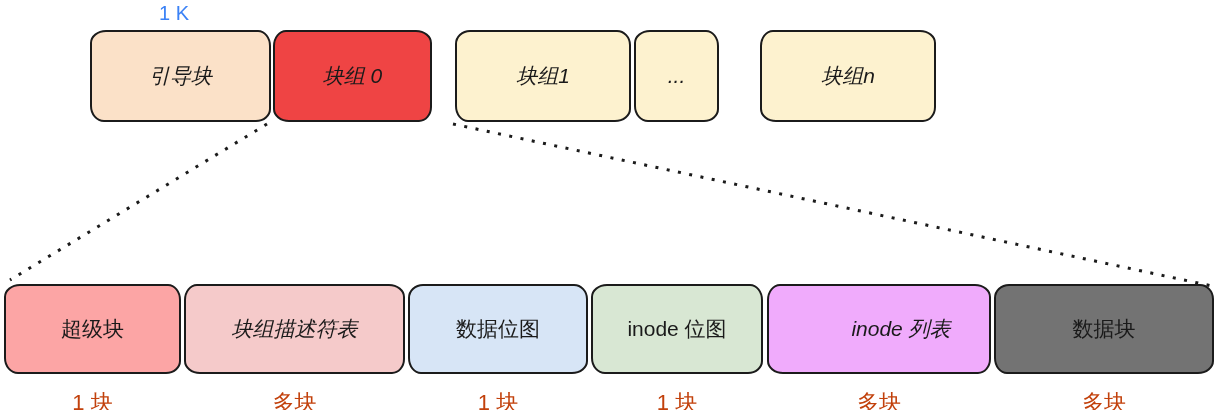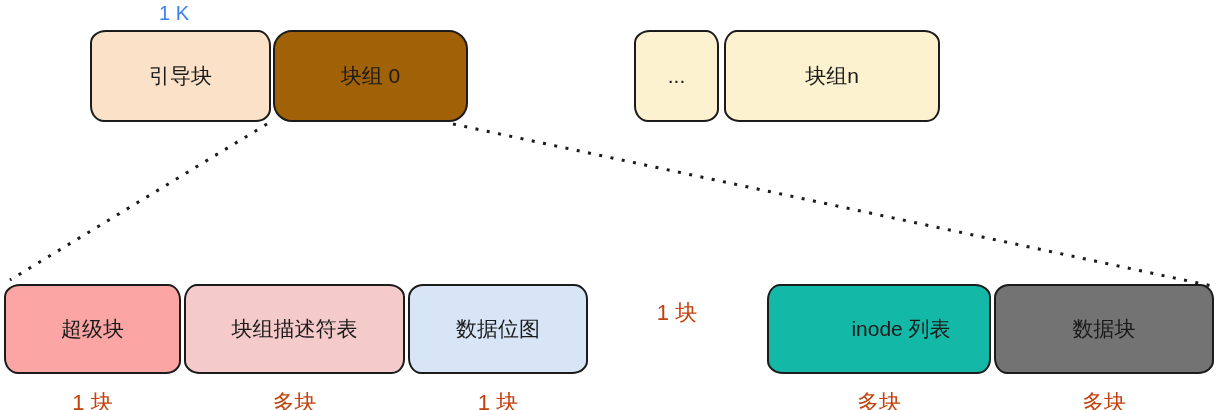--- a/index.html
+++ b/index.html
@@ -34,36 +34,36 @@
     align-items: center;
     justify-content: center;
     font-size: 21px;
     color: #1a1a1a;
     white-space: nowrap;
   }
   
   .block.r1 { border-radius: 16px 13px 15px 14px / 13px 16px 13px 16px; }
   .block.r2 { border-radius: 13px 16px 13px 16px / 16px 13px 15px 13px; }
   .block.r3 { border-radius: 15px 14px 16px 13px / 14px 15px 13px 16px; }
-  .top-block { top: 30px; height: 92px; }
+  .top-block { top: 30px; height: 92px; font-style: italic; }
   .bottom-group { position: absolute; top: 284px; }
   .bottom-block {
     position: relative;
     box-sizing: border-box;
     height: 90px;
     width: 100%;
     border: 2.4px solid #1b1b1b;
     display: flex;
     align-items: center;
     justify-content: center;
     font-size: 21px;
     white-space: nowrap;
   }
   .bottom-block.r1 { border-radius: 16px 13px 15px 14px / 13px 16px 13px 16px; }
-  .bottom-block.r2 { border-radius: 13px 16px 13px 16px / 16px 13px 15px 13px; }
+  .bottom-block.r2 { border-radius: 13px 16px 13px 16px / 16px 13px 15px 13px; font-style: italic; }
   .bottom-block.r3 { border-radius: 15px 14px 16px 13px / 14px 15px 13px 16px; }
   .count-label {
     margin-top: 14px;
     text-align: center;
     font-size: 22px;
     color: #c2410c;
     white-space: nowrap;
   }
   .connector-svg {
     position: absolute;
@@ -77,27 +77,30 @@
 </head>
 <body>
 
 <div class="canvas">
 
   <div class="size-label">1 K</div>
 
   <div class="block top-block r1" style="left: 90px; width: 181px; background-color: rgb(251, 225, 200);">
     <span>引导块</span>
   </div>
-  <div class="block top-block r2" style="left: 273px; width: 195px; background-color: #a16207; border-radius: 19px;">
+  <div class="block top-block r2" style="left: 273px; width: 159px; background-color: #ef4444;">
     <span>块组 0</span>
+  </div>
+  <div class="block top-block r3" style="left: 455px; width: 176px; background-color: rgb(253, 242, 207);">
+    <span>块组1</span>
   </div>
   <div class="block top-block r1" style="left: 634px; width: 85px; background-color: rgb(253, 242, 207);">
     <span>...</span>
   </div>
-  <div class="block top-block r2" style="left: 724px; width: 216px; background-color: rgb(253, 242, 207);">
+  <div class="block top-block r2" style="left: 760px; width: 176px; background-color: rgb(253, 242, 207);">
     <span>块组n</span>
   </div>
 
   <svg class="connector-svg" viewBox="0 0 1220 410">
     <line x1="267" y1="124" x2="10" y2="280" stroke="#1b1b1b" stroke-width="3" stroke-dasharray="3 8.5" stroke-linecap="butt"></line>
     <line x1="453" y1="124" x2="1212" y2="286" stroke="#1b1b1b" stroke-width="3" stroke-dasharray="3 8.5" stroke-linecap="butt"></line>
   </svg>
 
   <div class="bottom-group" style="left:4px;    width:177px;">
     <div class="bottom-block r1" style="background-color: #fca5a5;">
@@ -114,25 +117,28 @@
   </div>
 
   <div class="bottom-group" style="left:408px;  width:180px;">
     <div class="bottom-block r3" style="background-color: rgb(215, 229, 246);">
       <span>数据位图</span>
     </div>
     <div class="count-label">1 块</div>
   </div>
 
   <div class="bottom-group" style="left:591px;  width:172px;">
+    <div class="bottom-block r1" style="background-color: rgb(216, 231, 211);">
+      <span>inode 位图</span>
+    </div>
     <div class="count-label">1 块</div>
   </div>
 
   <div class="bottom-group" style="left:767px;  width:224px;">
-    <div class="bottom-block r2" style="background-color: #14b8a6; padding-left: 44px;">
+    <div class="bottom-block r2" style="background-color: #f0abfc; padding-left: 44px;">
       <span>inode 列表</span>
     </div>
     <div class="count-label">多块</div>
   </div>
 
   <div class="bottom-group" style="left:994px;  width:220px;">
     <div class="bottom-block r3" style="background-color: #737373;">
       <span>数据块</span>
     </div>
     <div class="count-label">多块</div>

